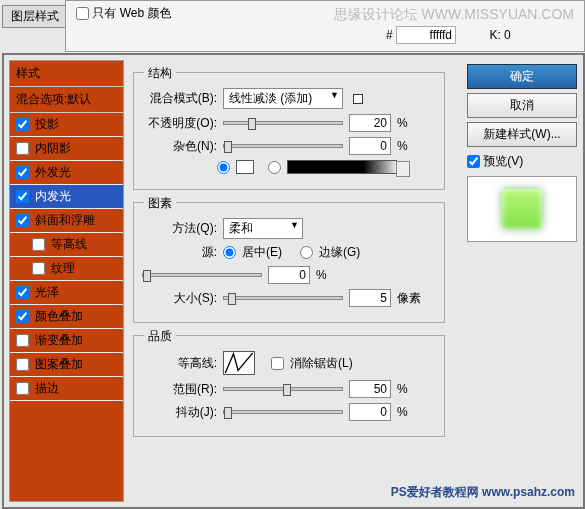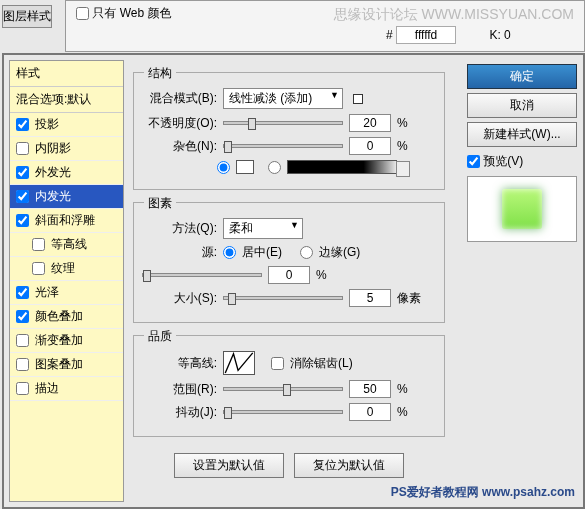--- a/index.html
+++ b/index.html
@@ -1,36 +1,36 @@
 <!DOCTYPE html>
 <html><head>
 <meta charset="utf-8">
 <style>
 * { box-sizing: border-box; margin: 0; padding: 0; font-family: "Microsoft YaHei", SimSun, sans-serif; font-size: 12px; }
 body { background: #e8e8e8; width: 585px; height: 509px; position: relative; overflow: hidden; }
-.dialog-tab { position: absolute; top: 5px; left: 2px; background: #ddd; border: 1px solid #888; padding: 2px 0; }
+.dialog-tab { position: absolute; top: 5px; left: 2px; background: #ddd; border: 1px solid #888; padding: 2px 8px; }
 .top-strip { position: absolute; top: 0; left: 65px; right: 0; height: 52px; background: #f4f4f4; border: 1px solid #999; padding: 4px 10px; }
 .web-checkbox { margin-top: 2px; }
 .hex-row { margin-top: 4px; margin-left: 310px; }
 .hex-row input { width: 60px; border: 1px solid #aaa; padding: 1px 3px; }
 .watermark-top { position: absolute; top: 5px; right: 10px; color: #bbb; font-size: 14px; }
 .main-frame { position: absolute; top: 53px; left: 2px; right: 0; bottom: 0; border: 2px solid #777; background: #e8e8e8; }
-.left-panel { position: absolute; top: 5px; left: 5px; width: 115px; bottom: 5px; border: 1px solid #999; background: #fef9c3; }
+.left-panel { position: absolute; top: 5px; left: 5px; width: 115px; bottom: 5px; border: 1px solid #999; background: #c2410c; }
 .left-header { padding: 4px 6px; border-bottom: 1px solid #ccc; }
 .left-sub { padding: 4px 6px; border-bottom: 1px solid #ccc; }
 .style-item { padding: 3px 6px; display: flex; align-items: center; gap: 4px; border-bottom: 1px solid #eee; }
 .style-item.selected { background: #2857c0; color: #fff; }
 .style-item input[type=checkbox] { margin-right: 2px; }
 .style-sub { padding-left: 22px; }
 .center-panel { position: absolute; top: 5px; left: 125px; width: 320px; bottom: 5px; }
 .group { border: 1px solid #aaa; margin: 12px 4px; padding: 10px 8px 10px 8px; position: relative; }
 .group-title { position: absolute; top: -8px; left: 10px; background: #e8e8e8; padding: 0 4px; }
 .row { display: flex; align-items: center; margin: 5px 0; gap: 6px; }
 .row-label { width: 75px; text-align: right; }
-.num-input { width: 42px; border: 1px solid #888; padding: 1px 3px; background: #fff; text-align: center; }
+.num-input { width: 42px; border: 1px solid #888; padding: 1px 3px; background: #fff; text-align: right; }
 .slider { flex: 1; height: 4px; background: #ccc; border: 1px solid #888; position: relative; max-width: 120px; }
 .slider-thumb { position: absolute; top: -4px; width: 8px; height: 12px; background: #ddd; border: 1px solid #555; }
 .dropdown { border: 1px solid #888; background: #fff; padding: 1px 16px 1px 5px; position: relative; }
 .dropdown::after { content: "▼"; position: absolute; right: 3px; font-size: 9px; }
 .color-swatch { width: 18px; height: 14px; border: 1px solid #555; background: #fff; }
 .gradient-bar { width: 110px; height: 14px; border: 1px solid #555; background: linear-gradient(to right, #000, #000 70%, rgba(0,0,0,0) 100%); position: relative; }
 .gradient-bar::after { content:""; position:absolute; right:-14px; top:0; width:12px; height:14px; border:1px solid #888; background:#eee; }
 .contour-swatch { width: 32px; height: 24px; border: 1px solid #555; background: #fff; position: relative; display:inline-block; }
 .contour-swatch svg { width:100%; height:100%; }
 .right-panel { position: absolute; top: 5px; right: 6px; width: 110px; }
@@ -204,24 +204,20 @@
       <div class="row">
         <span class="row-label">抖动(J):</span>
         <div class="slider">
             <div class="slider-thumb" style="left:0"></div>
           </div>
         <input class="num-input" value="0" style="">
         <span>%</span>
       </div>
     </div>
 
-    <div class="bottom-buttons">
-      <button class="btn">设置为默认值</button>
-      <button class="btn">复位为默认值</button>
-    </div>
   </div>
 
   <div class="right-panel">
     <button class="btn primary">确定</button>
     <button class="btn">取消</button>
     <button class="btn">新建样式(W)...</button>
     <label style="display:block;margin-top:6px">
       <input type="checkbox" checked="" style=""> <span>预览(V)</span>
     </label>
     <div class="preview-box">

